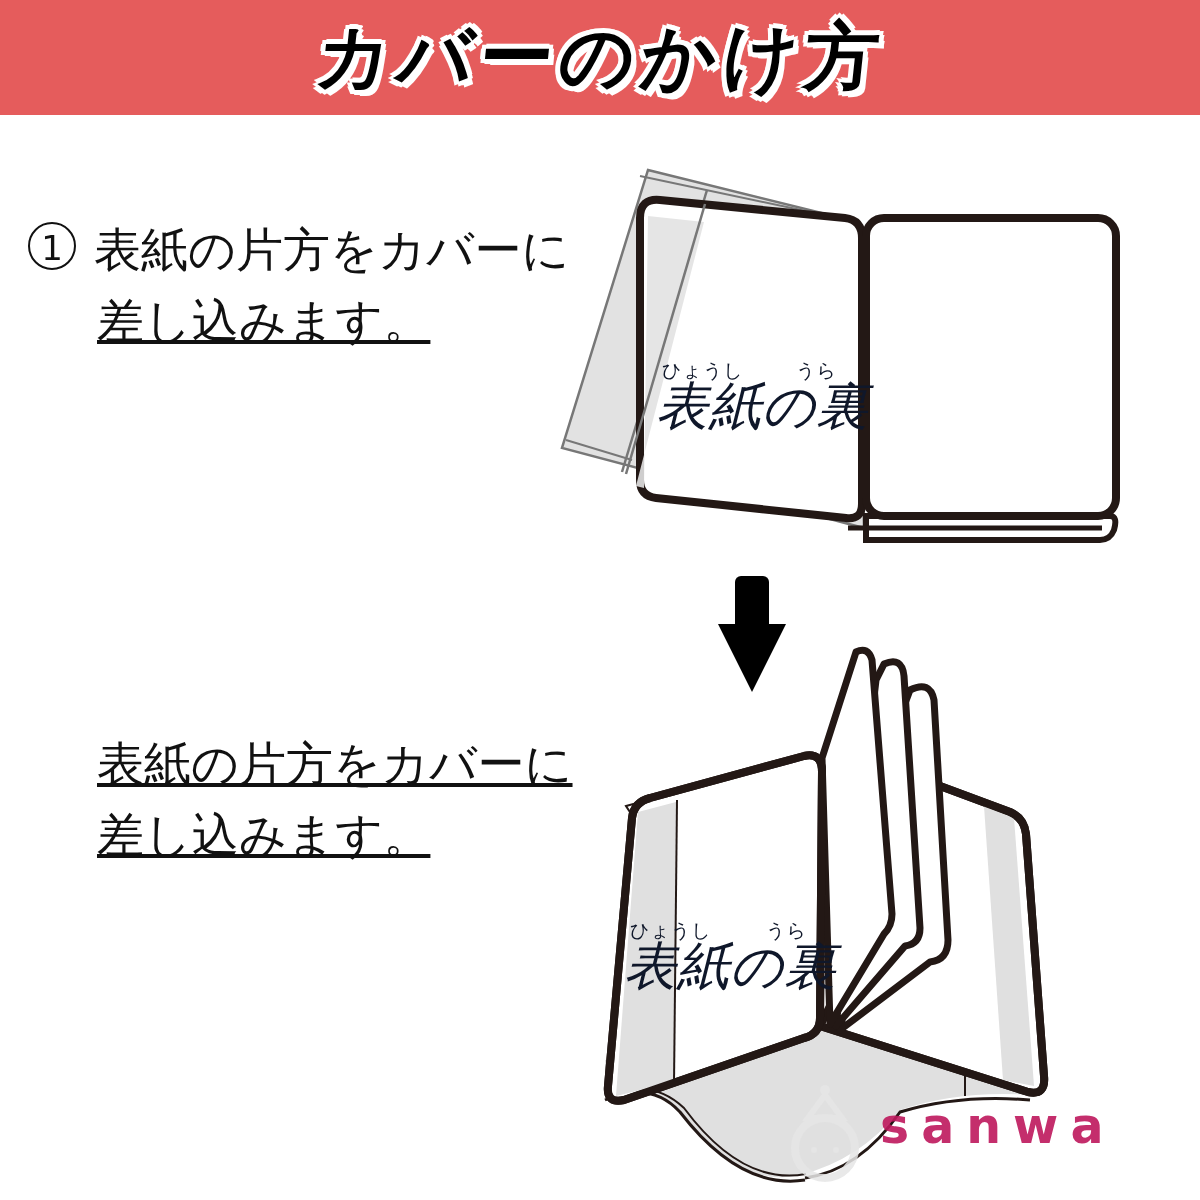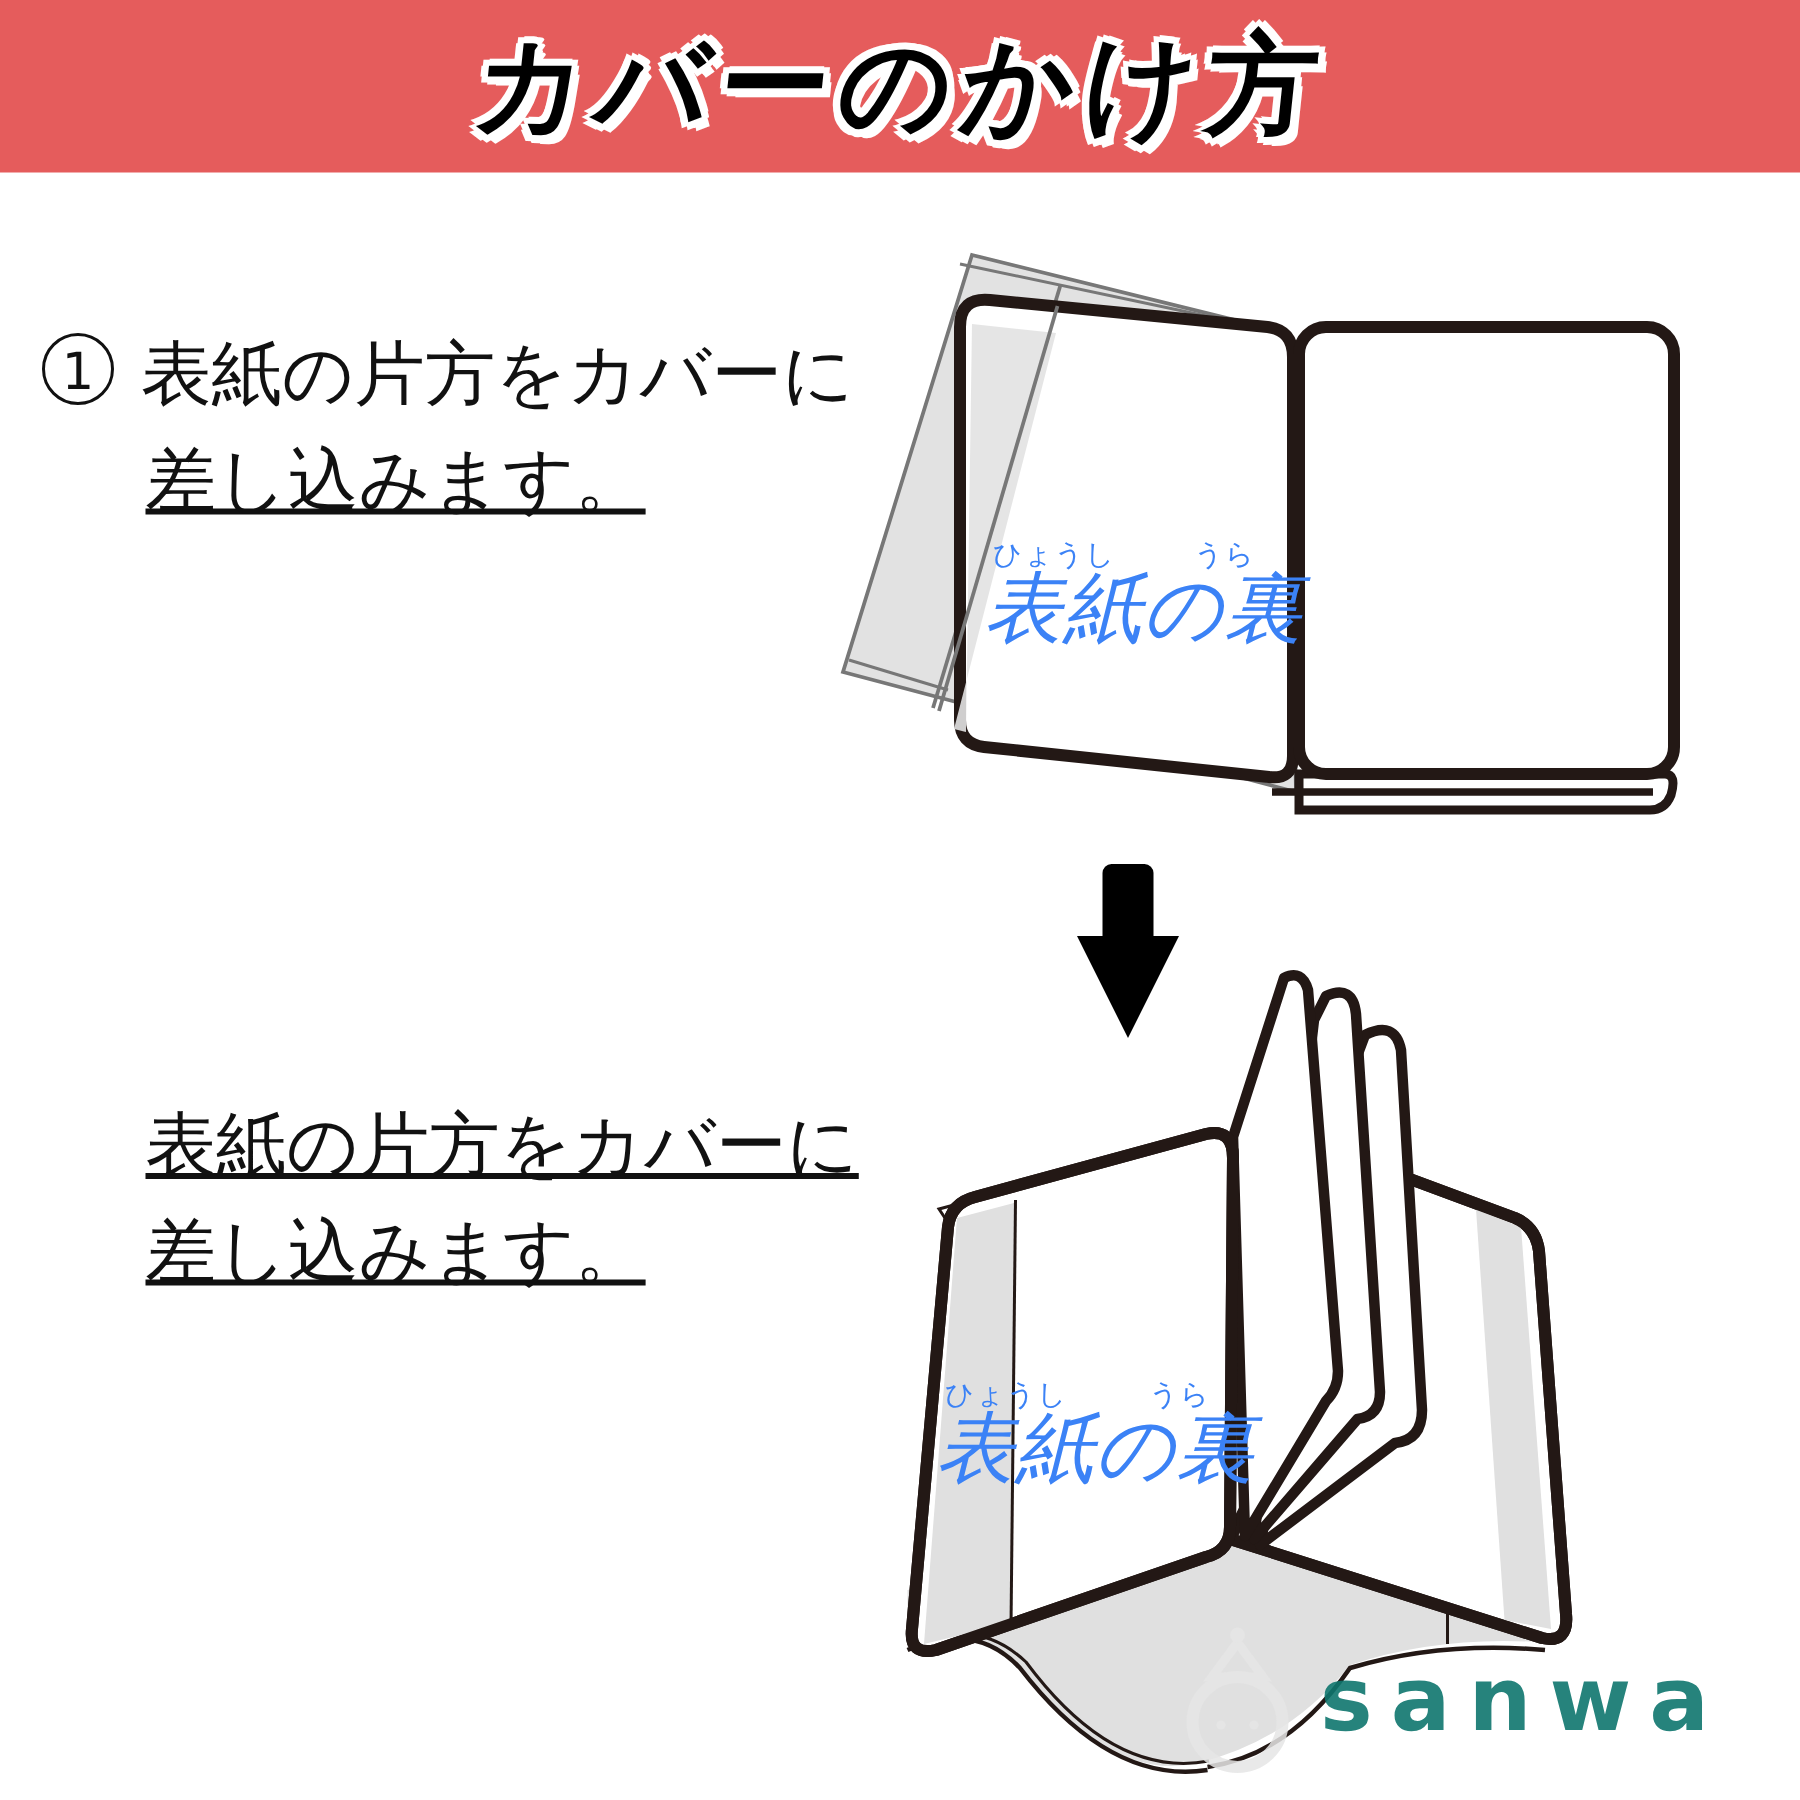--- a/index.html
+++ b/index.html
@@ -32,35 +32,35 @@
     border: 2.5px solid #111; border-radius: 50%;
     font-size: 34px; line-height: 48px; text-align: center;
     vertical-align: 6px; margin-right: 18px; box-sizing: border-box;
   }
   .step .line { display: block; white-space: nowrap; }
   .step .line.indent { padding-left: 69px; text-decoration: underline; }
   .step1 { top: 194px; }
   .step2 { top: 708px; }
   .illus { position: absolute; left: 0; top: 0; width: 1200px; height: 1200px; }
   .label {
-    position: absolute; color: #3b82f6; text-align: left;
+    position: absolute; color: #0f172a; text-align: left;
   }
   .label .ruby-row {
     font-size: 19px; line-height: 20px; position: relative; height: 20px;
   }
   .label .ruby-a { position: absolute; left: 6px; top: 0; letter-spacing: 1px; }
   .label .ruby-b { position: absolute; top: 0; letter-spacing: 1px; }
   .label .main { font-size: 52px; line-height: 52px; letter-spacing: 1px; white-space: nowrap; font-style: italic; }
   .label1 { left: 656px; top: 360px; width: 200px; }
   .label1 .ruby-b { left: 140px; }
   .label2 { left: 624px; top: 920px; width: 200px; }
   .label2 .ruby-b { left: 142px; }
   .watermark {
     position: absolute; left: 880px; top: 1098px;
-    font-size: 59px; font-weight: bold; color: #0f766e;
+    font-size: 49px; font-weight: bold; color: #be185d;
     letter-spacing: 12px; opacity: 0.9;
   }
 </style>
 </head>
 <body>
 
 <div class="header">
   <span class="header-title">カバーのかけ方</span>
 </div>
 

